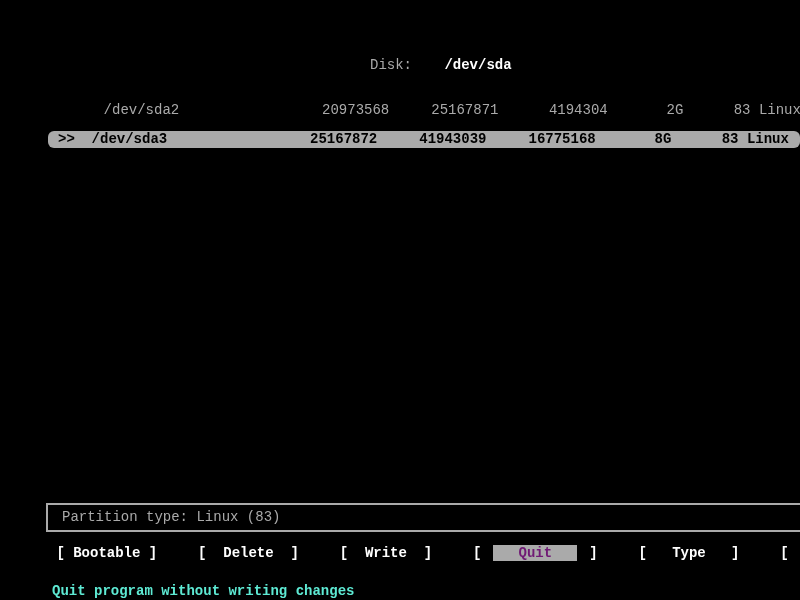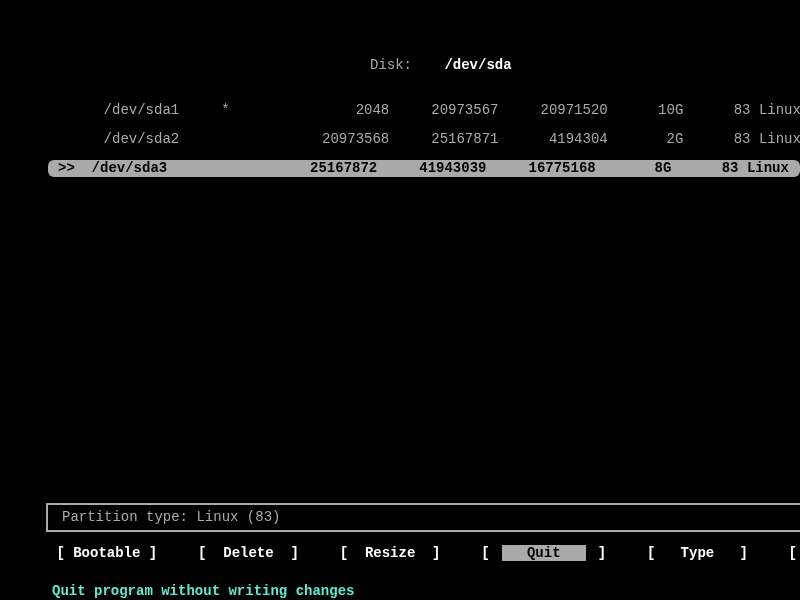--- a/index.html
+++ b/index.html
@@ -44,21 +44,21 @@
     left: 0; right: 0;
     bottom: 50px;
     text-align: center;
     white-space: pre;
     color: #fff;
     font-weight: bold;
   }
   .menu-item { display: inline; }
   .menu-sel {
     background: #aaa;
-    color: #000000;
+    color: #701a75;
   }
   .hint {
     position: absolute;
     left: 16px; right: 0;
     bottom: 12px;
     text-align: left;
     color: #5eead4;
     font-weight: bold;
   }
 </style>
@@ -66,25 +66,24 @@
 <body>
 
 <div class="header center">
   <div class="header-line">
     <span>Disk: </span><span class="bold">/dev/sda</span>
   </div>
 </div>
 
 <div class="table">
   <div id="tbody">
-      <div class="row">    /dev/sda1     *               2048     20973567     20971520      10G      83 Linux</div>
       <div class="row">    /dev/sda2                 20973568     25167871      4194304       2G      83 Linux</div>
       <div class="row selected">&gt;&gt;  /dev/sda3                 25167872     41943039     16775168       8G      83 Linux</div>
     </div>
 </div>
 
 <div class="info-box">
   <span>Partition type: Linux (83)</span>
 </div>
 
-<div class="menu" id="menu"> <span class="menu-item">[ Bootable ]</span>  <span class="menu-item">[  Delete  ]</span>  <span class="menu-item">[  Resize  ]</span>  <span class="menu-item">[<span class="menu-sel">   Quit   </span>]</span>  <span class="menu-item">[   Type   ]</span>  <span class="menu-item">[   Help   ]</span>  <span class="menu-item">[  Write   ]</span>   </div>
+<div class="menu" id="menu"> <span class="menu-item">[ Bootable ]</span>  <span class="menu-item">[  Delete  ]</span>  <span class="menu-item">[  Write  ]</span>  <span class="menu-item">[<span class="menu-sel">   Quit   </span>]</span>  <span class="menu-item">[   Type   ]</span>  <span class="menu-item">[   Help   ]</span>  <span class="menu-item">[  Write   ]</span>   </div>
 
 <div class="hint">Quit program without writing changes</div>
 
 </body></html>

